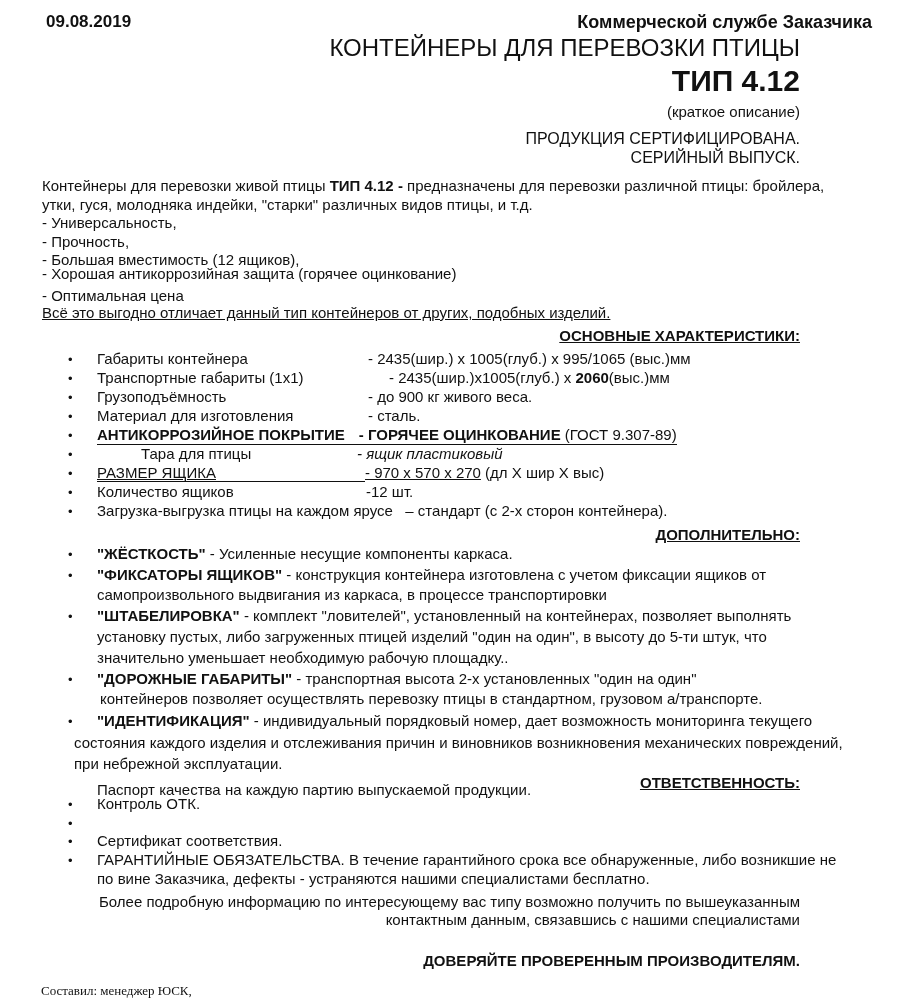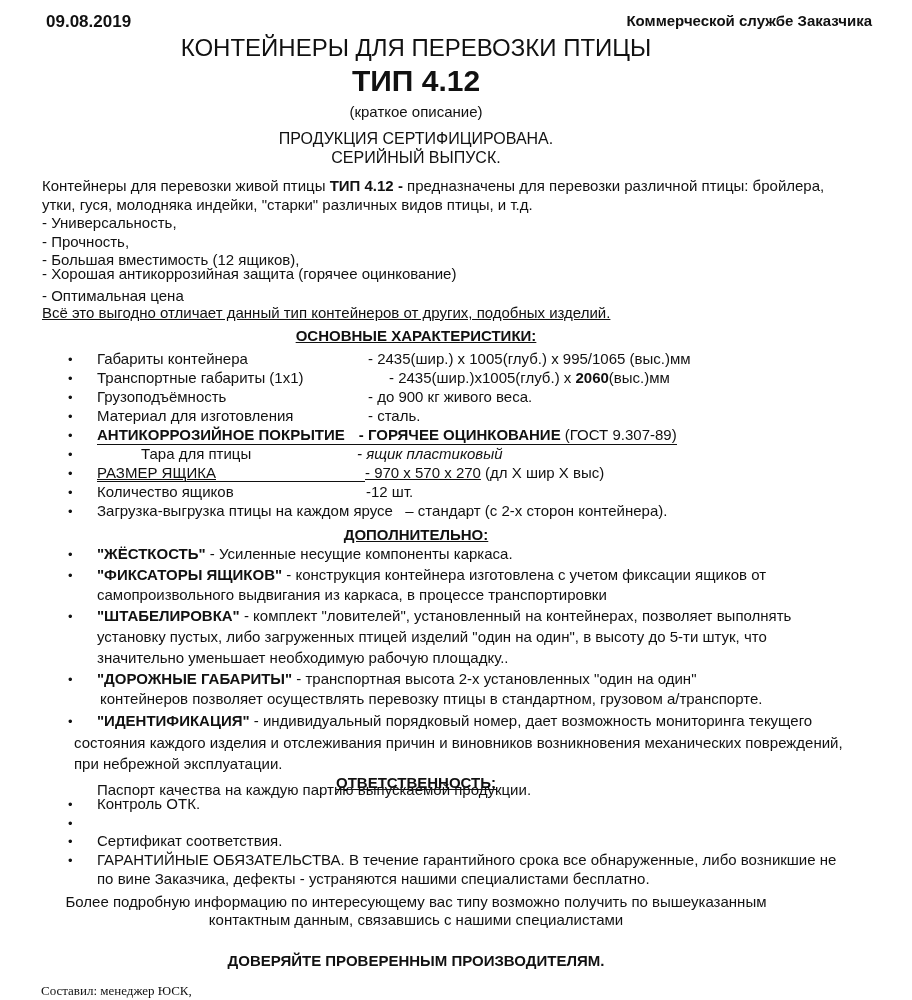--- a/index.html
+++ b/index.html
@@ -3,29 +3,29 @@
 <meta charset="utf-8">
 <style>
   html, body { margin: 0; padding: 0; background: #ffffff; }
   body {
     width: 912px; height: 1000px; overflow: hidden; position: relative;
     font-family: "Liberation Sans", sans-serif; color: #111111;
   }
   .abs { position: absolute; white-space: nowrap; }
   .b { font-weight: bold; }
   .u { text-decoration: underline; }
-  .center { left: 16px; width: 800px; text-align: center; }
+  .center { left: 0; width: 800px; text-align: right; }
   .bullet { position: absolute; font-size: 13px; }
   .body { font-size: 15px; }
 </style>
 </head>
 <body>
 
 <div class="abs b" style="left:46px; top:12px; font-size:17px;text-align:center;">09.08.2019</div>
-<div class="abs b" style="right:40px; top:12px; font-size:15px;">Коммерческой службе Заказчика</div>
+<div class="abs b" style="right:40px; top:12px; font-size:18px;">Коммерческой службе Заказчика</div>
 <div class="abs center" style="top:34px; font-size:24px;">КОНТЕЙНЕРЫ ДЛЯ ПЕРЕВОЗКИ ПТИЦЫ</div>
 <div class="abs center b" style="top:64px; font-size:30px;">ТИП 4.12</div>
 <div class="abs center" style="top:103px; font-size:15px;">(краткое описание)</div>
 <div class="abs center" style="top:130px; font-size:16px;">ПРОДУКЦИЯ СЕРТИФИЦИРОВАНА.</div>
 <div class="abs center" style="top:149px; font-size:16px;">СЕРИЙНЫЙ ВЫПУСК.</div>
 
 <div class="abs body" style="left:42px; top:177px;">
   <span>Контейнеры для перевозки живой птицы </span><span class="b">ТИП 4.12 -</span><span> предназначены для перевозки различной птицы: бройлера,</span>
 </div>
 <div class="abs body" style="left:42px; top:196px;">утки, гуся, молодняка индейки, "старки" различных видов птицы, и т.д.</div>

